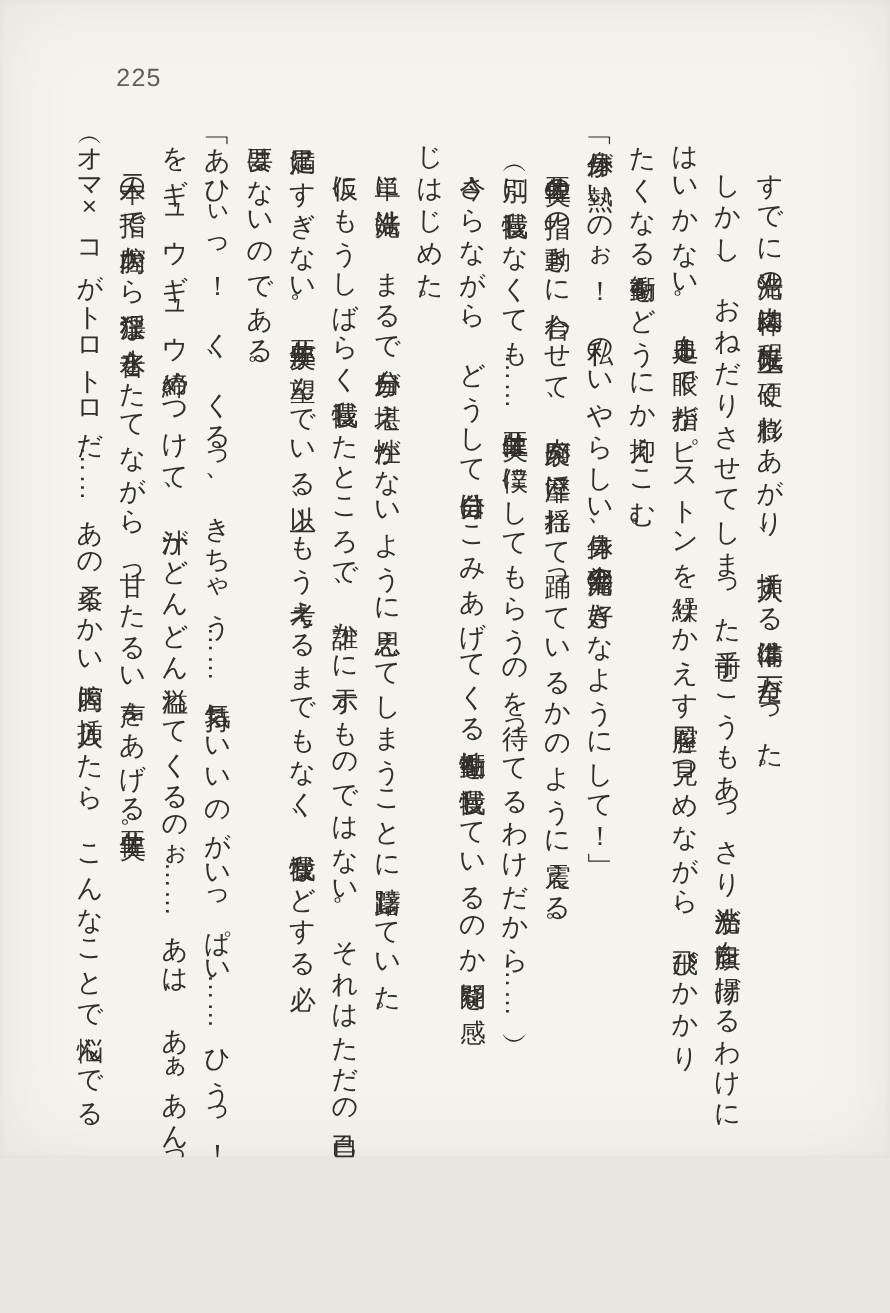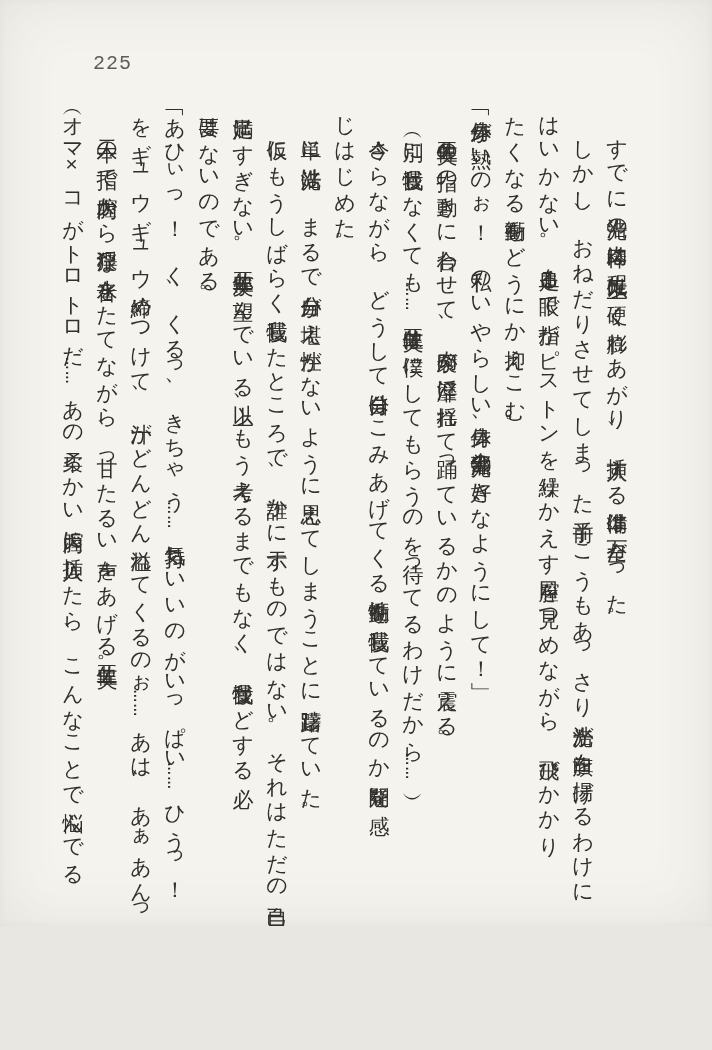--- a/index.html
+++ b/index.html
@@ -7,21 +7,21 @@
     padding: 0;
     background: #e9e7e1;
   }
   .scan-page {
     position: relative;
     width: 712px;
     height: 926px;
     background: #f5f3ee;
     overflow: hidden;
     box-shadow: inset 0 0 60px rgba(90,85,75,0.10), inset 0 0 6px rgba(90,85,75,0.06);
-    font-family: Liberation Mono, monospace;
+    font-family: Liberation Sans, sans-serif;
   }
   .page-number {
     position: absolute;
     top: 52px;
     left: 93px;
     font-size: 20px;
     letter-spacing: 1px;
     color: #5f5d59;
   }
   .text-block {

